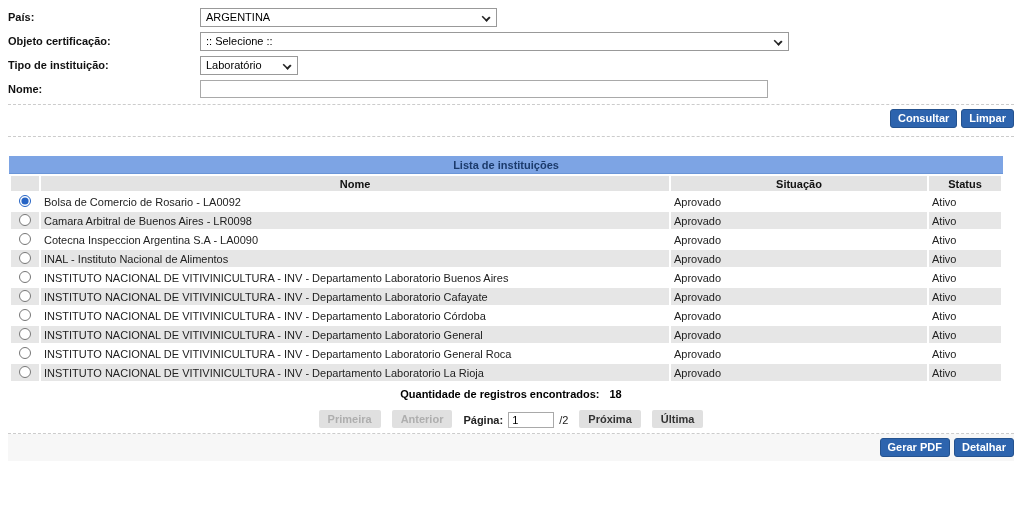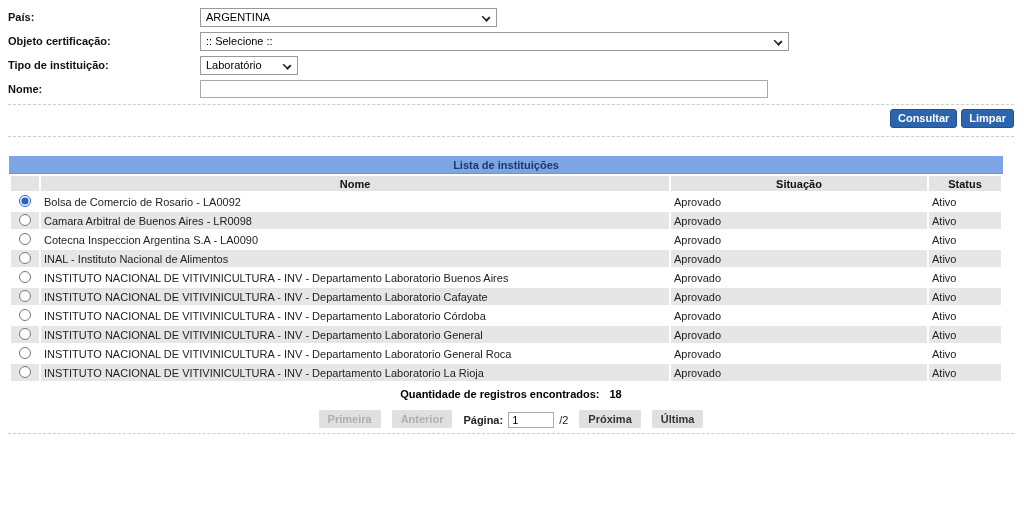--- a/index.html
+++ b/index.html
@@ -249,14 +249,18 @@
       <span class="pg-label">Página:</span>
       <input type="text" class="page-input" value="1" style="">
       <span class="pg-total">/2</span>
     </span>
     <button class="pg-btn">Próxima</button>
     <button class="pg-btn">Última</button>
   </div>
 
   <div class="dashed d3"></div>
 
+  <div class="btn-bar bottom">
+    <button class="btn-blue">Gerar PDF</button>
+    <button class="btn-blue">Detalhar</button>
+  </div>
 
 </div>
 
 </body></html>

